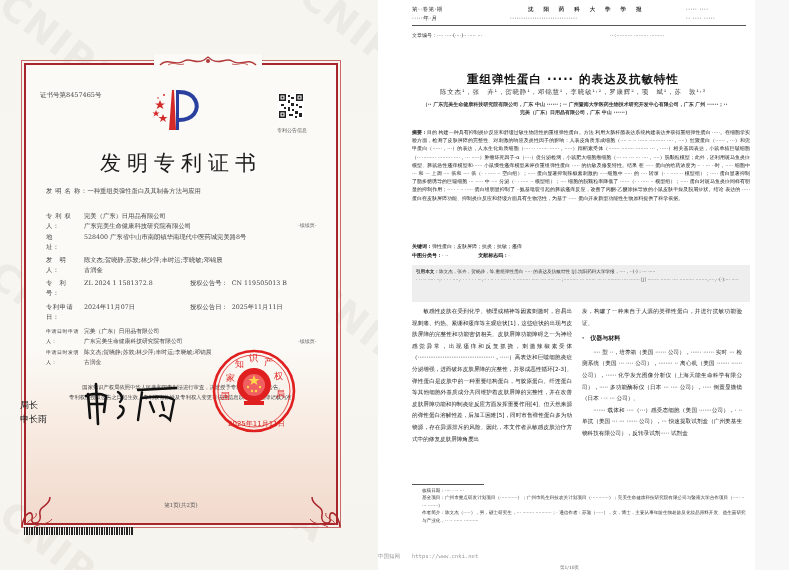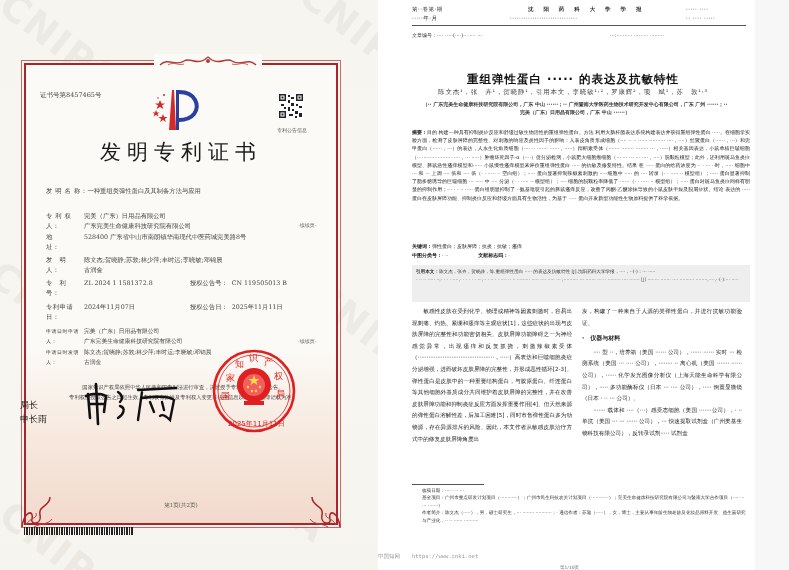--- a/index.html
+++ b/index.html
@@ -14,21 +14,21 @@
   .cert-frame { position: absolute; left: 24px; top: 63px; width: 314px; height: 462px;
     border: 2px solid #a8262b; outline: 1px solid #c96a6a; outline-offset: 2px;
     background: linear-gradient(180deg, #fbfaf6 0%, #fbfaf6 62%, #f7e8de 82%, #f2d9cc 100%); }
   .frame-ornament { position: absolute; left: 128px; top: -11px; width: 108px; height: 16px;
     background: #fbfaf6; display:flex; justify-content:center; align-items:center; }
   .corner { position: absolute; width: 34px; height: 40px; }
   .cert-no { position: absolute; left: 14px; top: 26px; font-size: 6.5px; color: #444; }
   .logo { position: absolute; left: 120px; top: 21px; width: 60px; height: 48px; }
   .qr { position: absolute; left: 252px; top: 28px; width: 26px; height: 26px; }
   .qr-caption { position: absolute; left: 244px; top: 62px; font-size: 5px; color: #555; width: 44px; text-align:center; }
-  .cert-title { position: absolute; left: 0; width: 100%; top: 73px; text-align: center;
+  .cert-title { position: absolute; left: 0; width: 100%; top: 84px; text-align: center;
     font-size: 21px; letter-spacing: 6px; color: #1a1a1a; font-family: "DejaVu Serif", serif; }
   .field { position: absolute; font-size: 6.3px; color: #444; line-height: 9.5px; }
   .field .lbl { display: inline-block; width: 38px; letter-spacing: 0.5px; }
   .field .val { display: inline-block; vertical-align: top; }
   .cont-mark { position: absolute; font-size: 5px; color: #666; }
   .decl { position: absolute; left: 10px; width: 294px; text-align: center; font-size: 5.3px; color: #444; }
   .sign-title { position: absolute; left: 20px; top: 398px; font-size: 9px; color:#222; font-family:"DejaVu Sans",sans-serif; line-height: 14px; }
   .signature { position: absolute; left: 80px; top: 380px; width: 110px; height: 46px; }
   .seal { position: absolute; left: 212px; top: 349px; width: 84px; height: 84px; }
   .seal-date { position: absolute; left: 228px; top: 419px; font-size: 7px; color: #d61f1f; font-family: "DejaVu Sans", sans-serif; }
@@ -219,21 +219,21 @@
 <div class="hdr-row" style="left:528px;top:6px;letter-spacing:4px;font-weight:bold;">沈 阳 药 科 大 学 学 报</div>
 <div class="hdr-row" style="left:510px;top:15px;">······························</div>
 <div class="hdr-row" style="left:686px;top:6px;">·····  ····</div>
 <div class="hdr-row" style="left:686px;top:15px;">·· ···· ·····</div>
 <div class="hdr-line"></div>
 
 <div class="art-no">文章编号：···· ·····(····)·· ····· ···</div>
 <div class="art-doi">···:·········· ········· ·········</div>
 
 <div class="p-title">重组弹性蛋白 ····· 的表达及抗敏特性</div>
-<div class="p-authors">陈文杰¹，张　卉¹，贺晓静¹，引用本文，李晓敏¹˒²，罗康辉²，项　斌¹，苏　敦¹˒³</div>
+<div class="p-authors">陈文杰¹，张　卉¹，贺晓静¹，邓锦慧¹，李晓敏¹˒²，罗康辉²，项　斌¹，苏　敦¹˒³</div>
 <div class="p-affil">（·· 广东完美生命健康科技研究院有限公司，广东 中山 ······；·· 广州暨南大学医药生物技术研究开发中心有限公司，广东 广州 ······；·· 完美（广东）日用品有限公司，广东 中山 ······）</div>
 
 <div class="abstract">
   <b>摘要：</b><span>目的 构建一种具有抑制炎症反应和舒缓过敏生物活性的重组弹性蛋白。方法 利用大肠杆菌表达系统构建表达并获得重组弹性蛋白 ·····。在细胞学实验方面，检测了皮肤屏障的完整性、对刺激的响应及炎性因子的影响：人表皮角质形成细胞（···· ·· ·· ······ ·········· ····，····）丝聚蛋白（······，···）和兜甲蛋白（······，···）的表达，人永生化角质细胞（···· ·· ······· ······，·····）蹄鞘素受体（······· ········ ········ ···，·····）相关基因表达，小鼠单核巨噬细胞（·· ········· ········· ····，··· ·····）肿瘤坏死因子-α（····）促分泌检测，小鼠肥大细胞瘤细胞（··· ··· ··· ··· ····，····）脱颗粒模型；此外，还利用斑马鱼炎症模型、豚鼠急性瘙痒模型和······ 小鼠慢性瘙痒模型来评价重组弹性蛋白 ····· 的抗敏及修复特性。结果 在 ····· 蛋白的给药浓度为 ·· · ··· ··时，····· 细胞中 ··· 和 ··· 上调 ···· 倍和 ···· 倍（· · ····· ·· 空白组）；····· 蛋白显著抑制辣椒素刺激的 ·····细胞中 ····· 的 ···· 转录（· · ····· ·· 模型组）；····· 蛋白显著抑制了脂多糖诱导的巨噬细胞 ··· ····· 中 ···· 分泌（· · ····· ·· 模型组）；···· 细胞的脱颗粒率降低了 ······（· · ····· ·· 模型组）；····· 蛋白对斑马鱼炎症同样有明显的抑制作用；··· · · ·· ····· 蛋白组明显抑制了 ··氨基吡啶引起的豚鼠瘙痒反应，改善了丙酮-乙醚涂抹导致的小鼠皮肤干燥及脱屑症状。结论 表达的 ····· 蛋白在皮肤屏障功能、抑制炎症反应和舒缓方面具有生物活性，为基于 ····· 蛋白开发新型功能性生物原料提供了科学依据。</span>
 </div>
 
 <div class="kw" style="top:243px;">
   <b>关键词：</b><span>弹性蛋白；皮肤屏障；抗炎；抗敏；瘙痒</span>
 </div>
 <div class="kw" style="top:252px;">

